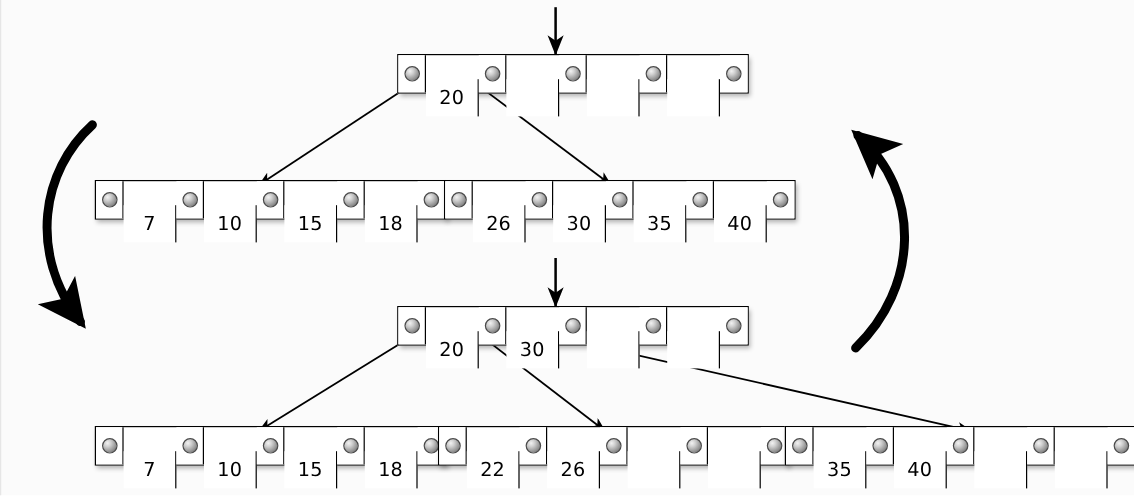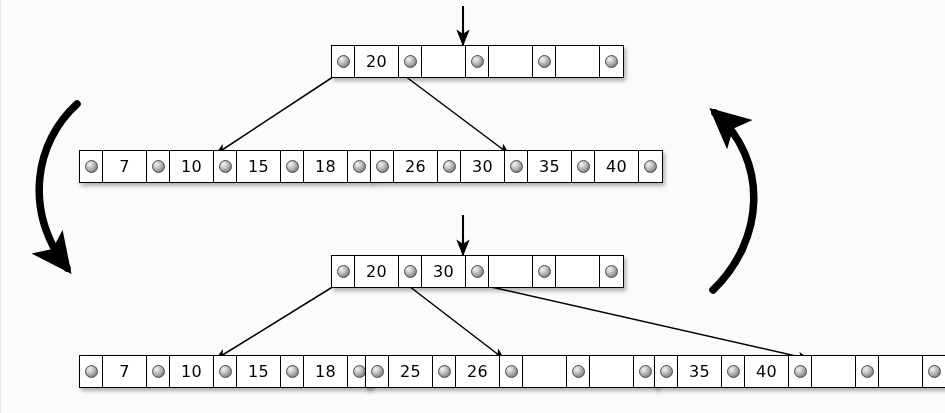--- a/index.html
+++ b/index.html
@@ -40,21 +40,21 @@
     height: 100%;
     border-right: 1.6px solid #000000;
     box-sizing: border-box;
     display: flex;
     align-items: center;
     justify-content: center;
     background: #ffffff;
   }
   .cell:last-child { border-right: none; }
   .cell.ptr { width: 23px; }
-  .cell.key { width: 44px; }
+  .cell.key { width: 44px; margin-top: 20px; }
   .dot {
     width: 13px;
     height: 13px;
     border-radius: 50%;
     background: radial-gradient(circle at 33% 30%, #f2f2f2 0%, #cfcfcf 28%, #9a9a9a 62%, #6f6f6f 88%, #5a5a5a 100%);
     border: 1.2px solid #4a4a4a;
     box-sizing: border-box;
   }
   .keytext {
     font-size: 16px;
@@ -245,21 +245,21 @@
     <div class="cell ptr">
         <span class="dot"></span>
       </div>
   </div>
 
   <div class="node" style="left:364px; top:355px;">
     <div class="cell ptr">
         <span class="dot"></span>
       </div>
     <div class="cell key">
-        <span class="keytext">25</span>
+        <span class="keytext">22</span>
       </div>
     <div class="cell ptr">
         <span class="dot"></span>
       </div>
     <div class="cell key">
         <span class="keytext">26</span>
       </div>
     <div class="cell ptr">
         <span class="dot"></span>
       </div>

